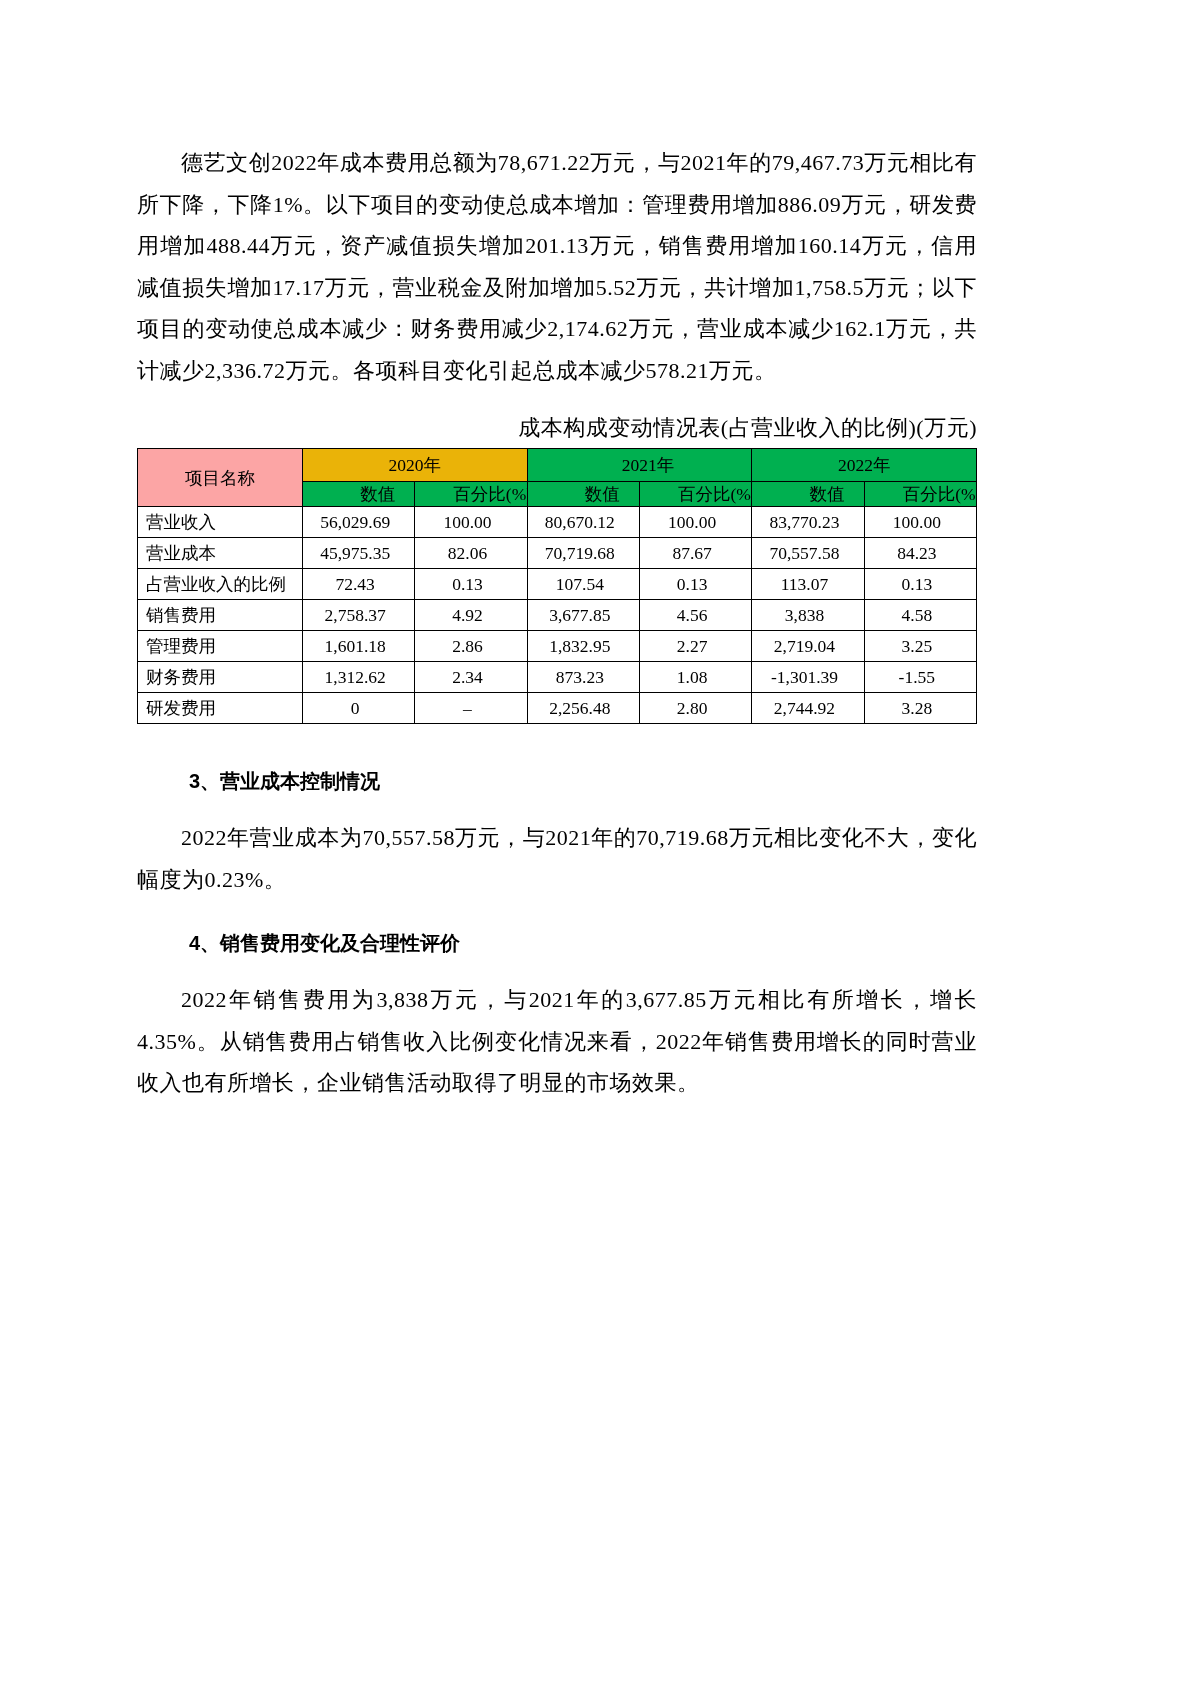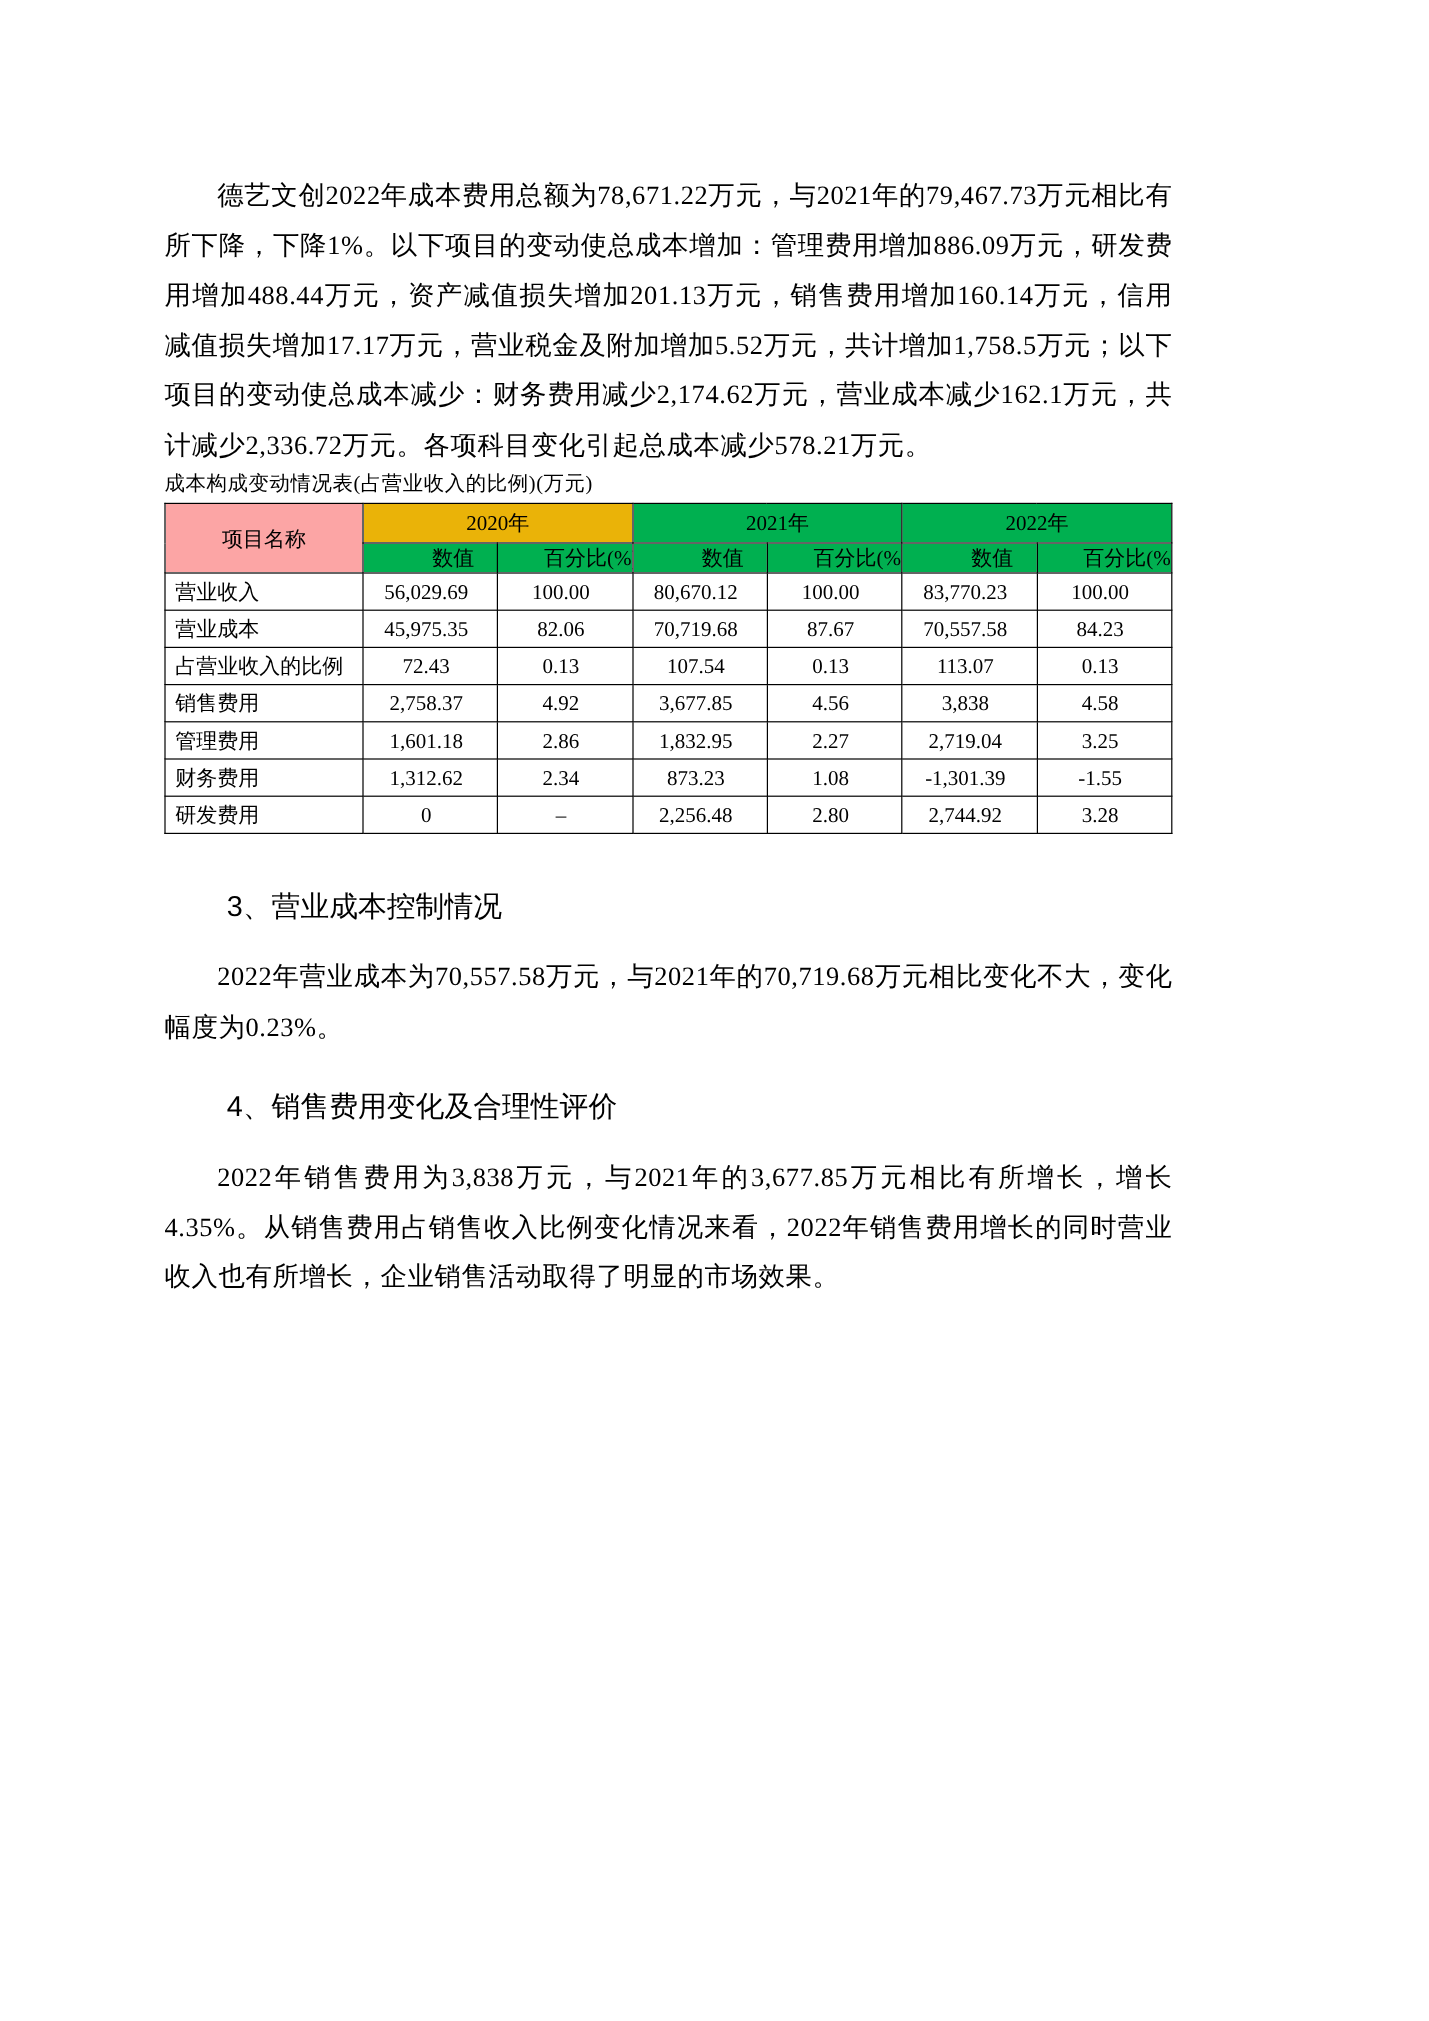--- a/index.html
+++ b/index.html
@@ -18,22 +18,23 @@
     border-radius: 12px;
   }
   .body-para {
     font-size: 22px;
     line-height: 41.5px;
     text-align: justify;
     text-indent: 2em;
     letter-spacing: 0.5px;
   }
   .table-caption {
-    font-size: 17px;
-    text-align: left;
+    font-size: 22px;
+    text-align: right;
+    margin-top: 22px;
     margin-bottom: 5px;
     letter-spacing: 0.5px;
   }
   table.cost-table {
     width: 100%;
     border-collapse: collapse;
     table-layout: fixed;
     font-size: 17.5px;
   }
   .cost-table col.name-col { width: 165px; }
@@ -47,22 +48,22 @@
     text-align: center;
     background: #00B050;
   }
   .cost-table thead tr.year-row th { height: 33px; }
   .cost-table thead tr.sub-row th { height: 18px; padding-left: 38px; }
   .cost-table tbody tr td { height: 31px; }
   .cost-table td.name { text-align: left; padding-left: 8px; }
   .cost-table td.num  { text-align: center; padding-right: 7px; }
   .section-heading {
     font-family: "Liberation Sans", "DejaVu Sans", sans-serif;
-    font-weight: normal;
-    font-size: 24px;
+    font-weight: bold;
+    font-size: 20px;
     margin-left: 52px;
   }
   .heading-3 { margin-top: 44px; }
   .heading-4 { margin-top: 30px; }
   .after-heading { margin-top: 22px; }
   .footer {
     position: absolute;
     left: 137px;
     right: 214px;
     top: 1496px;

